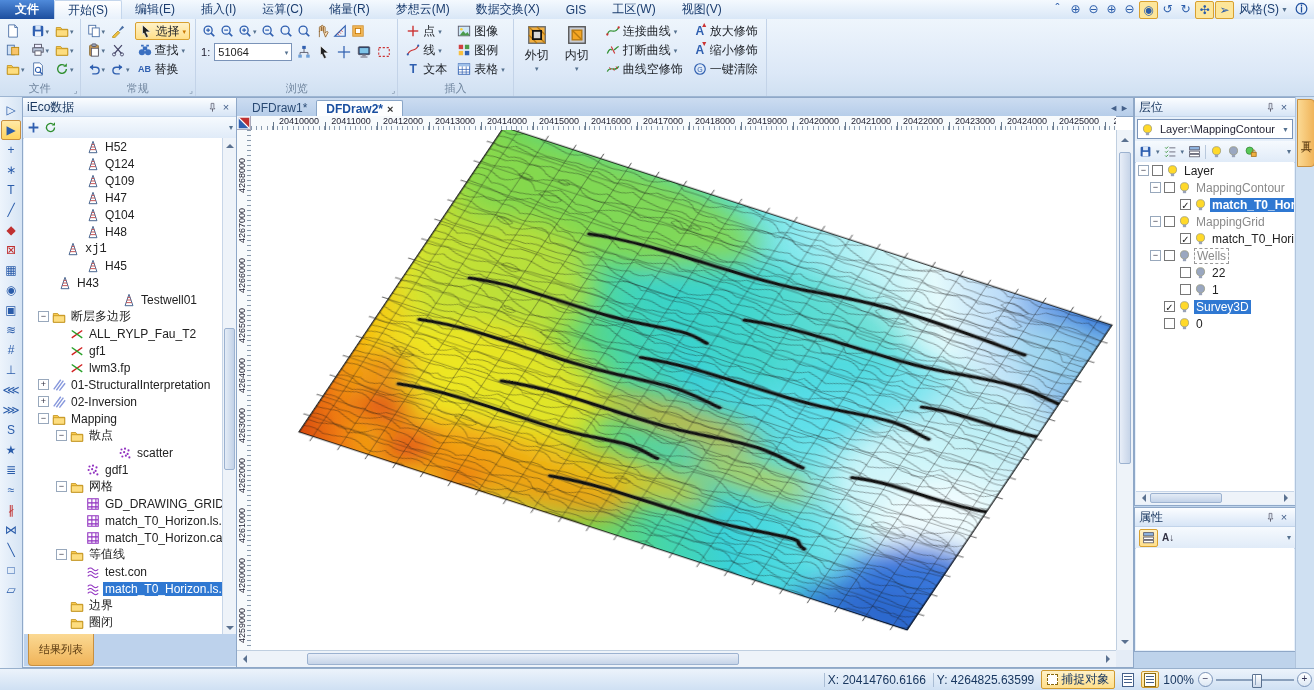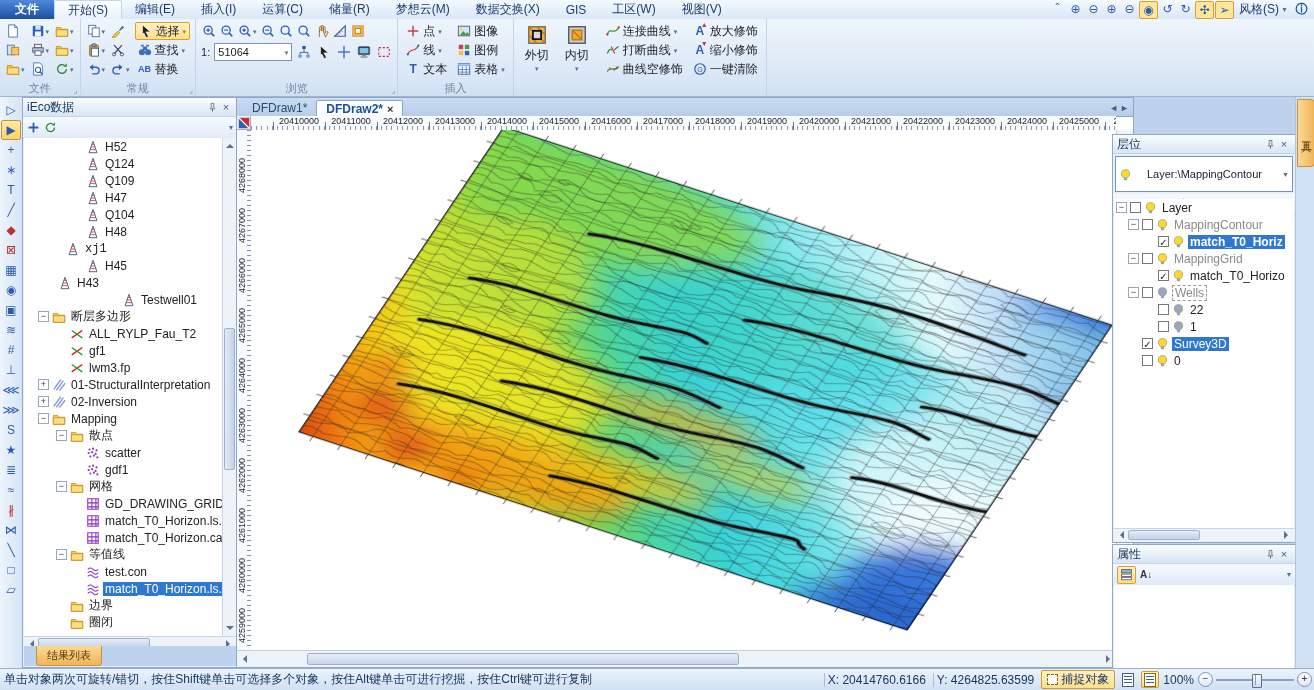--- a/index.html
+++ b/index.html
@@ -55,21 +55,21 @@
   .treewrap{position:absolute;left:1px;right:1px;top:40px;bottom:31px;background:#fff;overflow:hidden;}
   .trow{height:17px;display:flex;align-items:center;gap:3px;white-space:nowrap;color:#222;}
   .trow svg.ticon{width:14px;height:14px;flex:0 0 14px;}
   .exp{width:11px;height:11px;flex:0 0 11px;border:1px solid #98a8bc;background:#fff;font-size:9px;line-height:9px;text-align:center;color:#334;box-sizing:border-box;}
   .tlabel{padding:0 2px;}
   .tlabel.sel{background:#2f78d2;color:#fff;}
   .vsb{position:absolute;right:0;top:0;width:13px;bottom:0;background:#eef3f9;border-left:1px solid #c8d6e8;}
   .vsb .th{position:absolute;left:1px;right:1px;background:linear-gradient(to right,#e4ecf6,#c2d2e8);border:1px solid #9cb2d0;border-radius:2px;}
   .hsb{position:absolute;left:1px;right:1px;bottom:17px;height:13px;background:#eef3f9;border-top:1px solid #c8d6e8;}
   .hsb .th{position:absolute;top:1px;bottom:1px;background:linear-gradient(#e4ecf6,#c2d2e8);border:1px solid #9cb2d0;border-radius:2px;}
-  .btabs{position:absolute;left:1px;right:1px;bottom:1px;height:20px;background:#bdd2ec;display:flex;align-items:stretch;padding-left:12px;}
+  .btabs{position:absolute;left:1px;right:1px;bottom:1px;height:32px;background:#bdd2ec;display:flex;align-items:stretch;padding-left:4px;}
   .btab{background:linear-gradient(#fbd993,#f0b45a);border:1px solid #c89040;border-top:0;border-radius:0 0 4px 4px;color:#5a3a10;font-size:11px;padding:0 10px;display:flex;align-items:center;}
   
   .center{position:absolute;left:236px;top:0;width:898px;bottom:0;background:#fff;border:1px solid #8fa8c8;box-sizing:border-box;}
   .tabbar{position:absolute;left:0;right:0;top:0;height:18px;background:linear-gradient(#ccdcf1,#b6cde9);border-bottom:1px solid #8fa8c8;display:flex;align-items:flex-end;padding-left:6px;}
   .ctab{padding:1px 9px;color:#2a4a74;display:flex;align-items:center;gap:4px;height:16px;box-sizing:border-box;font-size:12px;}
   .ctab.active{background:#fdfeff;border:1px solid #8aa6c8;border-bottom:0;border-radius:2px 2px 0 0;color:#1a4fa0;font-weight:bold;}
   .ctab .x{color:#333;font-weight:bold;font-size:11px;}
   .tabnav{margin-left:auto;display:flex;gap:2px;padding-right:4px;color:#44608a;font-size:9px;align-items:center;height:16px;}
   .corner{position:absolute;left:0;top:18px;width:14px;height:14px;background:#eef3f9;border-right:1px solid #aab;border-bottom:1px solid #aab;box-sizing:border-box;}
   .hruler{position:absolute;left:14px;top:18px;right:17px;height:14px;background:#f7fafc;border-bottom:1px solid #99a;overflow:hidden;}
@@ -87,23 +87,23 @@
   .chs{position:absolute;left:0;right:17px;bottom:0;height:17px;background:#eef3f9;border-top:1px solid #c0cfe0;box-sizing:border-box;}
   .chs .th{position:absolute;top:2px;bottom:2px;left:70px;width:430px;background:linear-gradient(#e8eef8,#c6d4e8);border:1px solid #9cb2d0;border-radius:2px;}
   .csq{position:absolute;right:0;bottom:0;width:17px;height:17px;background:#e4ecf6;}
   .tri{width:0;height:0;border:4px solid transparent;}
   .tri.up{border-bottom-color:#5a7190;margin-top:-3px;}
   .tri.dn{border-top-color:#5a7190;margin-bottom:-3px;}
   .tri.lf{border-right-color:#5a7190;margin-left:-3px;}
   .tri.rt{border-left-color:#5a7190;margin-right:-3px;}
   .sbx{display:flex;align-items:center;justify-content:center;width:15px;height:15px;}
   
-  .rightcol{position:absolute;right:18px;top:0;width:184px;bottom:12px;margin-top:37px;}
+  .rightcol{position:absolute;right:18px;top:0;width:162px;bottom:12px;}
   #layerPanel{left:0;right:0;top:0;height:407px;position:absolute;}
-  .lcombo{margin:2px;height:18px;background:#fff;border:1px solid #7a93b8;display:flex;align-items:center;gap:15px;padding:8px 3px;font-size:11px;color:#223;white-space:nowrap;overflow:hidden;}
+  .lcombo{margin:2px;height:18px;background:#fff;border:1px solid #7a93b8;display:flex;align-items:center;gap:6px;padding:0 3px;font-size:11px;color:#223;white-space:nowrap;overflow:hidden;}
   .lcombo svg{width:12px;height:12px;flex:0 0 12px;}
   .lcombo .dd{margin-left:auto;}
   .ltree{position:absolute;left:1px;right:1px;top:64px;bottom:14px;background:#fff;overflow:hidden;}
   .lrow{height:17px;display:flex;align-items:center;gap:3px;white-space:nowrap;color:#222;font-size:12px;}
   .cb{width:11px;height:11px;border:1px solid #777;background:#fff;flex:0 0 11px;font-size:10px;line-height:11px;text-align:center;color:#222;box-sizing:border-box;}
   .cb.cb-ck::after{content:"✓";}
   svg.bulb{width:13px;height:13px;flex:0 0 13px;}
   .bulb-y{color:#ffd92a;}
   .bulb-g{color:#9aa7c0;}
   .llabel{padding:0 2px;}
@@ -999,21 +999,21 @@
               </svg>
             <span class="tlabel">Mapping</span>
           </div>
             <div class="trow" style="padding-left: 32px;">
             <span class="exp">−</span>
             <svg class="ticon">
                 <use href="#s-folder"></use>
               </svg>
             <span class="tlabel">散点</span>
           </div>
-            <div class="trow" style="padding-left: 48px;">
+            <div class="trow" style="padding-left: 48px; margin-left: 32px;">
             <span class="exp" style="visibility: hidden;"></span>
             <svg class="ticon">
                 <use href="#s-scatter"></use>
               </svg>
             <span class="tlabel">scatter</span>
           </div>
             <div class="trow" style="padding-left: 48px;">
             <span class="exp" style="visibility: hidden;"></span>
             <svg class="ticon">
                 <use href="#s-scatter"></use>
@@ -1610,21 +1610,20 @@
     </div>
 
     <div class="vstrip">
       <div class="vtab">
           <span>工具</span>
         </div>
     </div>
   </div>
 
   <div class="statusbar">
-    <span class="hint">单击对象两次可旋转/错切，按住Shift键单击可选择多个对象，按住Alt键单击可进行挖掘，按住Ctrl键可进行复制</span>
     <div class="sbright">
       <span class="coord">X: 20414760.6166</span>
       <span class="coord">Y: 4264825.63599</span>
       <span class="snapbtn">
           <span class="sq"></span>
           <span>捕捉对象</span>
         </span>
       <span class="vico">
           <span class="docline"></span>
         </span>

